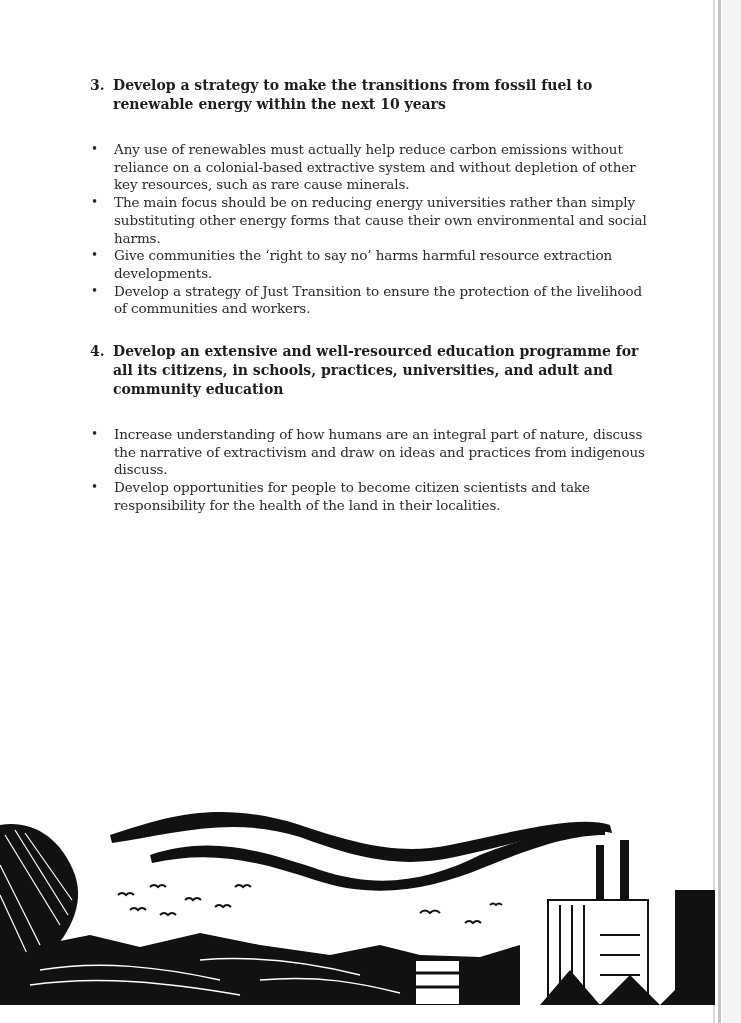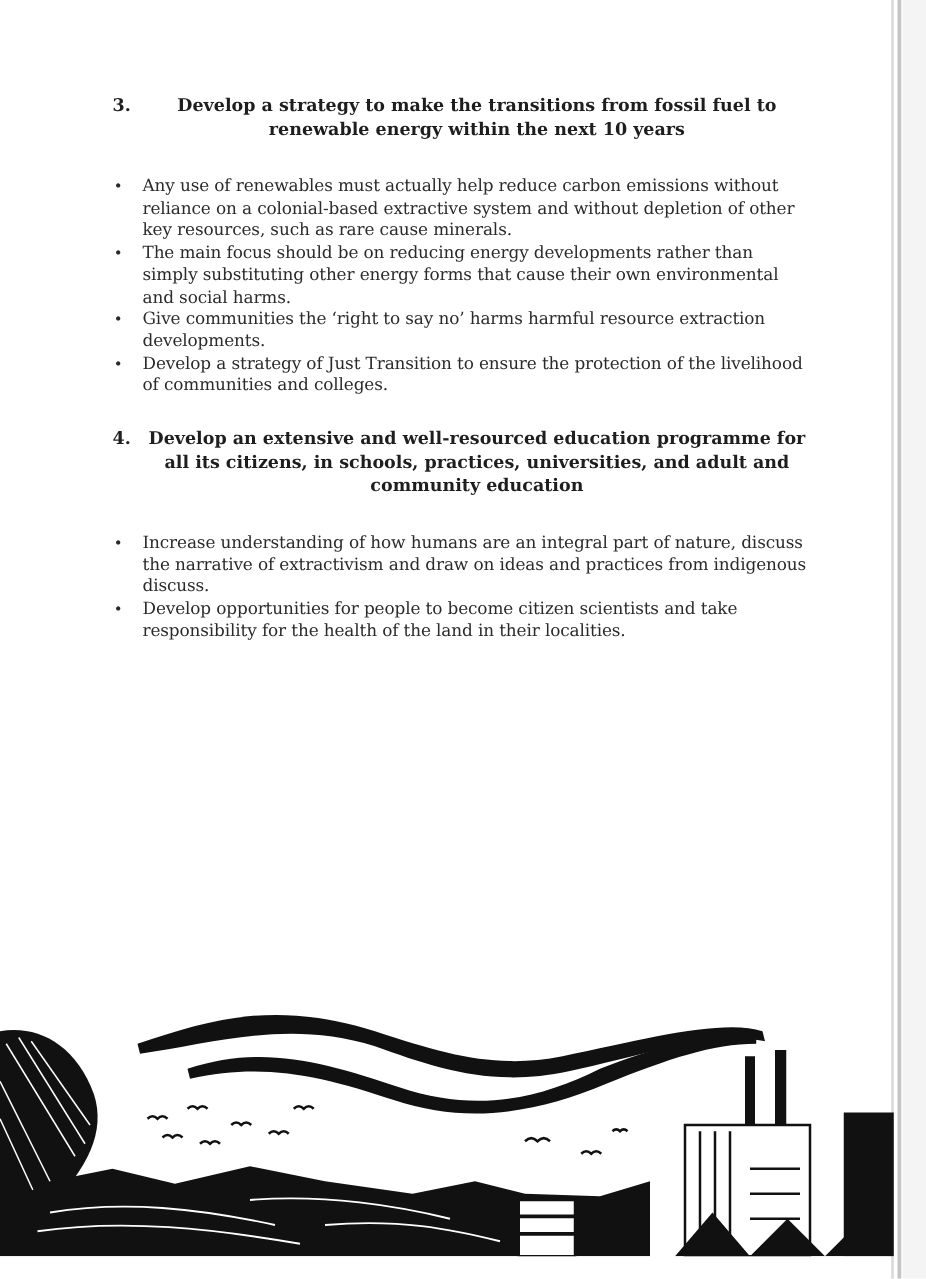--- a/index.html
+++ b/index.html
@@ -4,21 +4,21 @@
 <style>
   html, body { margin:0; padding:0; }
   body { width:741px; height:1023px; background:#ffffff; position:relative; overflow:hidden;
          font-family:"DejaVu Serif", serif; color:#222; }
   .edge1 { position:absolute; top:0; bottom:0; left:713px; width:2px; background:#d9d9d9; }
   .edge2 { position:absolute; top:0; bottom:0; left:718px; width:3px; background:#c4c4c4; }
   .edge3 { position:absolute; top:0; bottom:0; left:722px; width:19px; background:#f4f4f4; }
   .content { position:absolute; left:90px; top:76px; width:560px; }
   .heading { display:flex; font-weight:bold; font-size:14px; line-height:19px; color:#1e1e1e; margin:0; }
   .heading .num { width:23px; flex:none; }
-  .heading .txt { flex:1;text-align:center; }
+  .heading .txt { flex:1; }
   ul.items { list-style:none; margin:0; padding:0; }
   ul.items li { display:flex; font-size:13.5px; line-height:17.7px; color:#2a2a2a; letter-spacing:-0.1px; }
   ul.items li .bullet { width:23px; flex:none; font-size:12px; padding-left:1px; }
   .sec3 .heading { margin-bottom:27px; }
   .sec3 ul { margin-bottom:24px; }
   .sec4 .heading { margin-bottom:27px; }
   .illus { position:absolute; left:0; top:795px; width:720px; height:210px; }
 </style>
 </head>
 <body>
@@ -33,29 +33,29 @@
       <span class="num">3.</span>
       <span class="txt">Develop a strategy to make the transitions from fossil fuel to renewable energy within the next 10 years</span>
     </h2>
     <ul class="items">
       <li>
           <span class="bullet">•</span>
           <span>Any use of renewables must actually help reduce carbon emissions without reliance on a colonial-based extractive system and without depletion of other key resources, such as rare cause minerals.</span>
         </li>
       <li>
           <span class="bullet">•</span>
-          <span>The main focus should be on reducing energy developments rather than simply substituting other energy forms that cause their own environmental and social harms.</span>
+          <span>The main focus should be on reducing energy universities rather than simply substituting other energy forms that cause their own environmental and social harms.</span>
         </li>
       <li>
           <span class="bullet">•</span>
           <span>Give communities the ‘right to say no’ harms harmful resource extraction developments.</span>
         </li>
       <li>
           <span class="bullet">•</span>
-          <span>Develop a strategy of Just Transition to ensure the protection of the livelihood of communities and colleges.</span>
+          <span>Develop a strategy of Just Transition to ensure the protection of the livelihood of communities and workers.</span>
         </li>
     </ul>
   </section>
   <section class="sec4">
     <h2 class="heading">
       <span class="num">4.</span>
       <span class="txt">Develop an extensive and well-resourced education programme for all its citizens, in schools, practices, universities, and adult and community education</span>
     </h2>
     <ul class="items">
       <li>

